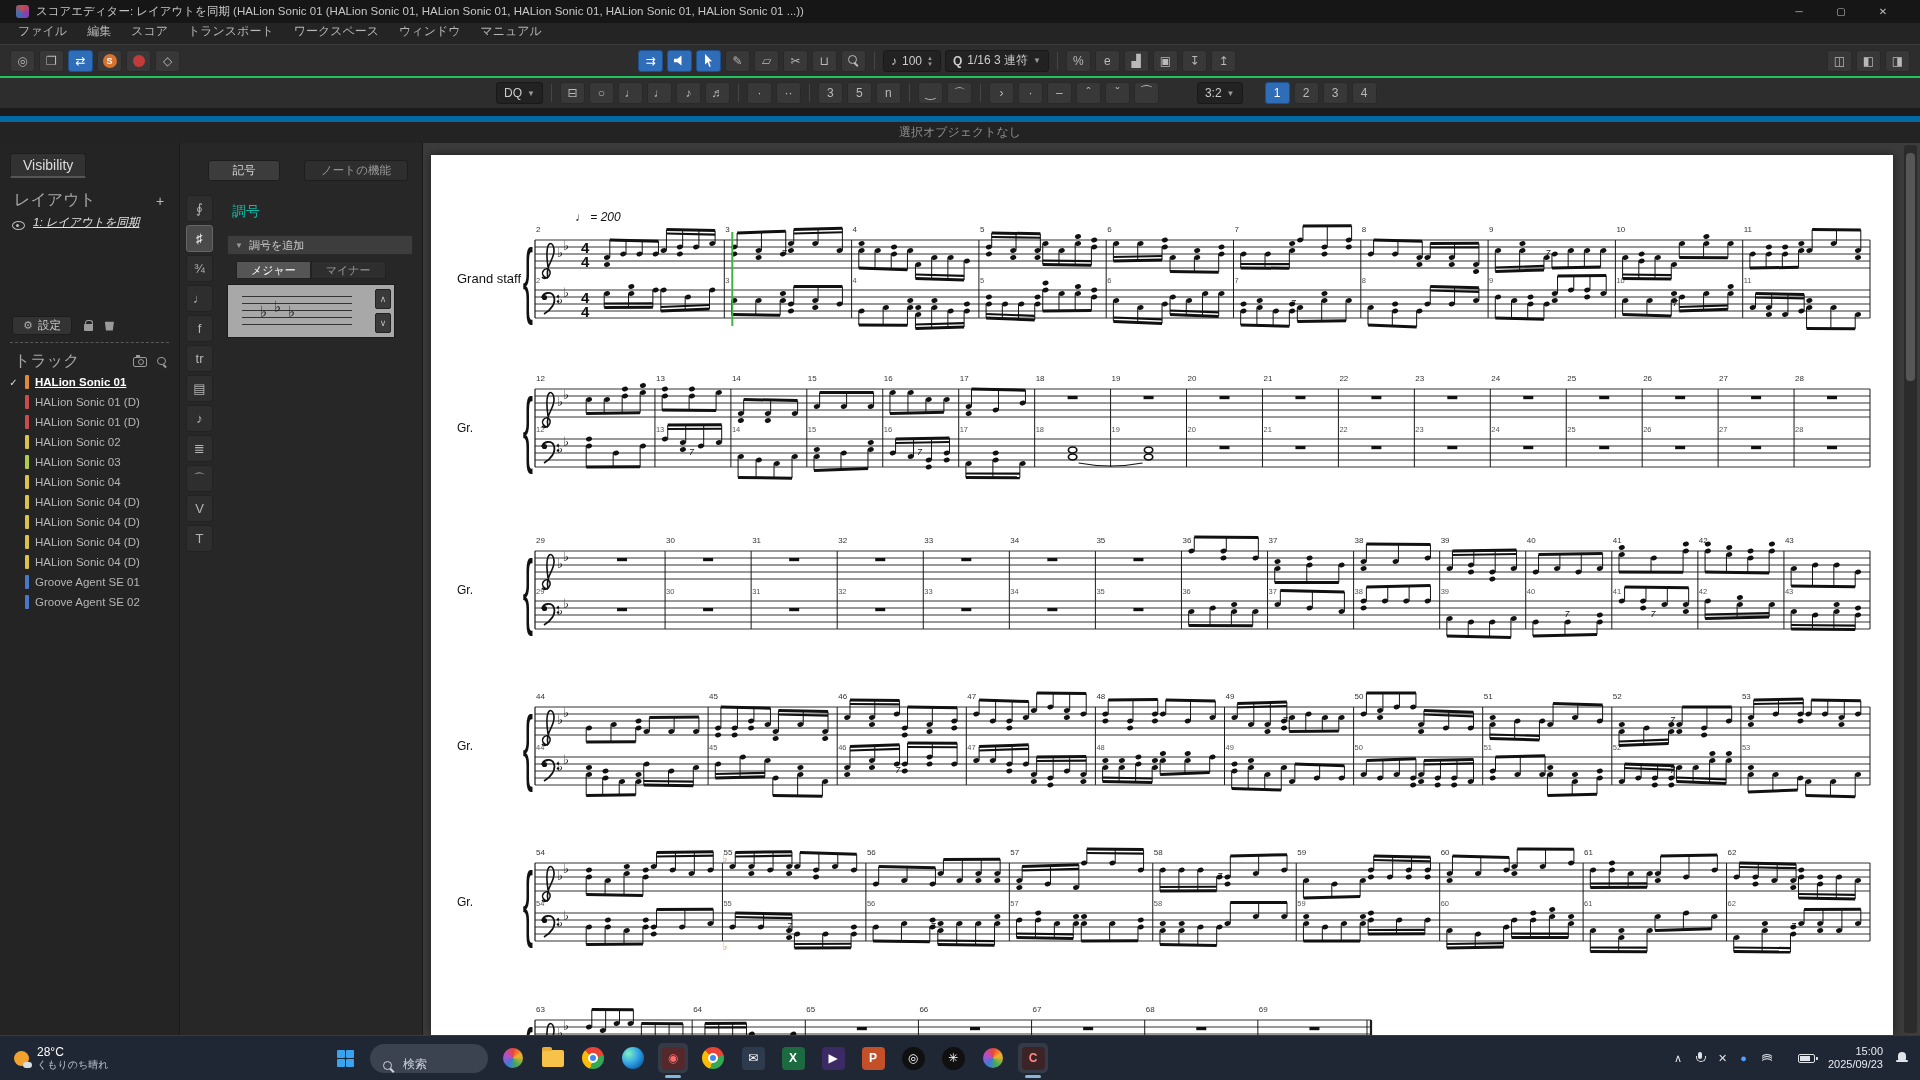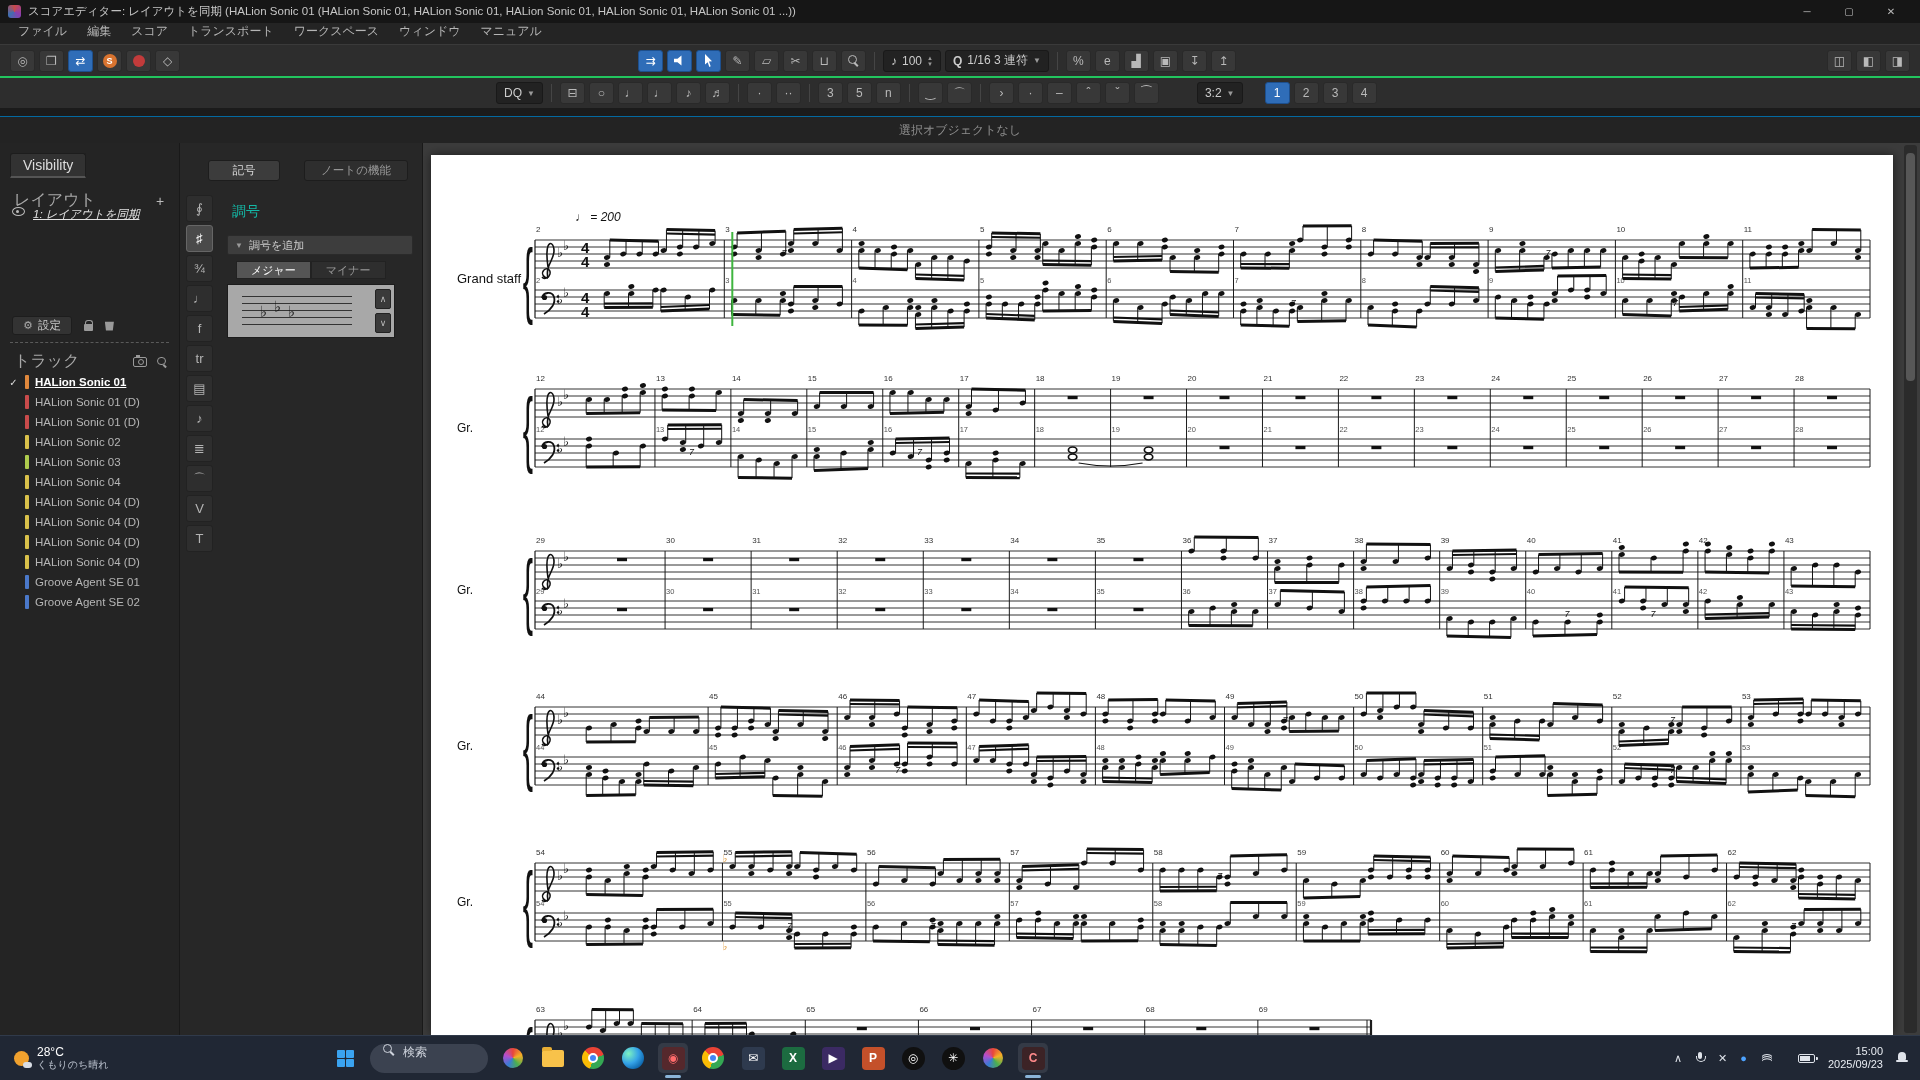--- a/index.html
+++ b/index.html
@@ -1,19 +1,19 @@
 <!DOCTYPE html>
 <html><head>
 <meta charset="utf-8">
 <style>
 *{margin:0;padding:0;box-sizing:border-box;font-family:"Liberation Sans","DejaVu Sans",sans-serif}
 html,body{width:1920px;height:1080px;overflow:hidden;background:#000}
 #app{position:absolute;inset:0;width:1920px;height:1080px;background:#1d1d1d}
 
-.titlebar{position:absolute;left:0;top:0;right:0;height:23px;background:#161616;display:flex;align-items:center;padding:0 8px;gap:7px}
+.titlebar{position:absolute;left:0;top:0;right:0;height:23px;background:#161616;display:flex;align-items:center;padding:0 16px;gap:7px}
 .app-ico{width:13px;height:13px;border-radius:3px;background:conic-gradient(#c84a4a,#8a3db0,#3d6fb0,#c84a4a)}
 .titlebar .title{color:#c6c6c6;font-size:11.5px;white-space:nowrap;overflow:hidden}
 .win-controls{margin-left:auto;display:flex}
 .win-controls span{width:42px;height:23px;display:flex;align-items:center;justify-content:center;color:#bdbdbd;font-size:10px}
 .menubar{position:absolute;top:23px;left:0;right:0;height:21px;background:#242424;display:flex;padding:0 8px}
 .menu-item{color:#b5b5b5;font-size:12px;padding:0 10px}
 
 .tbrow{position:absolute;left:0;right:0;background:#2d2d2d;display:flex;align-items:center;gap:4px;padding:0 10px}
 #tb1{top:44px;height:32px;border-top:1px solid #3a3a3a}
 #tb2{top:76px;height:32px;border-top:2px solid #22c55e}
@@ -28,32 +28,32 @@
 .stepcol{display:flex;flex-direction:column;line-height:6px;font-size:6px;color:#999}
 .spacer{height:1px}
 .rgroup{margin-left:auto;display:flex;gap:4px}
 .cursor-ico{width:10px;height:13px;background:currentColor;clip-path:polygon(15% 0,85% 55%,55% 58%,72% 95%,58% 100%,42% 64%,15% 80%)}
 .spk{width:11px;height:11px;background:currentColor;clip-path:polygon(0 35%,32% 35%,68% 5%,68% 95%,32% 65%,0 65%)}
 .mag{position:relative;width:12px;height:12px;display:inline-block}
 .mag::before{content:"";position:absolute;left:0;top:0;width:7px;height:7px;border:1.6px solid currentColor;border-radius:50%}
 .mag::after{content:"";position:absolute;left:7.5px;top:7.5px;width:5px;height:1.8px;background:currentColor;transform:rotate(45deg);transform-origin:0 0}
 
 .gapstrip{position:absolute;top:108px;height:8px;left:0;right:0;background:#1b1b1b}
-.infoline{position:absolute;top:116px;left:0;right:0;height:27px;background:#232323;border-top:1px solid #0369a1;display:flex;align-items:center;justify-content:center;color:#8f8f8f;font-size:12px}
+.infoline{position:absolute;top:116px;left:0;right:0;height:27px;background:#232323;border-top:6px solid #0369a1;display:flex;align-items:center;justify-content:center;color:#8f8f8f;font-size:12px}
 
 .main{position:absolute;top:143px;left:0;right:0;bottom:45px;background:#3c3c3c;display:flex}
 .vis-panel{width:180px;background:#242424;position:relative;border-right:1px solid #191919;flex:none}
 .sym-panel{width:243px;background:#272727;position:relative;border-right:1px solid #191919;flex:none}
 .score-wrap{flex:1;position:relative;background:#3c3c3c;overflow:hidden}
 
 .vis-tab{position:absolute;left:10px;top:10px;padding:3px 12px;background:#323232;border:1px solid #1d1d1d;border-bottom:2px solid #555;color:#ddd;font-size:14px;border-radius:3px 3px 0 0}
 .vp-title{color:#a9a9a9;font-size:16px}
 .vp-layout-head{position:absolute;left:14px;right:10px;top:47px;display:flex;align-items:center}
 .vp-plus{margin-left:auto;color:#bbb;font-size:14px;width:18px;text-align:center}
-.vp-layout-item{position:absolute;left:12px;top:64px;display:flex;align-items:flex-start;gap:8px}
+.vp-layout-item{position:absolute;left:12px;top:72px;display:flex;align-items:flex-end;gap:8px}
 .eye-icon{width:13px;height:9px;border:1.4px solid #bbb;border-radius:50%;position:relative}
 .eye-icon::after{content:"";position:absolute;left:3.2px;top:1.7px;width:3.2px;height:3.2px;border-radius:50%;background:#bbb}
 .vp-item-label{color:#e2e2e2;font-size:11.5px;font-style:italic;text-decoration:underline}
 .vp-settings{position:absolute;left:12px;top:173px;right:10px;display:flex;align-items:center;gap:12px}
 .vp-set-btn{display:flex;align-items:center;gap:5px;background:#333;border:1px solid #1d1d1d;border-radius:3px;height:19px;padding:0 10px;color:#c9c9c9;font-size:11.5px}
 .vp-set-btn i{font-style:normal;font-size:11px;color:#aaa}
 .lock-icon{width:9px;height:7px;background:#9a9a9a;border-radius:1px;position:relative;margin-top:4px}
 .lock-icon::before{content:"";position:absolute;left:1.2px;top:-4.2px;width:6px;height:5px;border:1.4px solid #9a9a9a;border-bottom:none;border-radius:3px 3px 0 0}
 .trash-icon{width:9px;height:10px;background:#9a9a9a;clip-path:polygon(0 12%,100% 12%,88% 100%,12% 100%)}
 .vp-divider{position:absolute;left:10px;right:10px;top:199px;border-bottom:1px dashed #5a5a5a}
@@ -96,21 +96,21 @@
 .taskbar{position:absolute;left:0;right:0;bottom:0;height:45px;background:#202734;border-top:1px solid #303a4a;display:flex;align-items:center;color:#e8ecf2}
 .weather{display:flex;align-items:center;gap:8px;padding:0 14px;width:200px;flex:none}
 .sun-ico{width:15px;height:15px;border-radius:50%;background:#f0a12e;position:relative;flex:none}
 .sun-ico::after{content:"";position:absolute;right:-3px;bottom:-2px;width:9px;height:6px;border-radius:4px;background:#d8dde4}
 .weather .wtemp{font-size:12px;color:#fff;line-height:13px}
 .weather .wdesc{font-size:10px;color:#b9c0cc;line-height:12px}
 .tk-center{display:flex;align-items:center;gap:10px;margin-left:130px}
 .start-ico{width:30px;height:30px;display:flex;align-items:center;justify-content:center;border-radius:4px}
 .start-grid{width:17px;height:17px;display:grid;grid-template-columns:8px 8px;grid-template-rows:8px 8px;gap:1.4px}
 .start-grid i{background:#3aa3f0;border-radius:1px}
-.tk-search{height:29px;min-width:118px;border-radius:15px;background:#3b4250;display:flex;align-items:flex-start;gap:8px;padding:0 13px;color:#cfd4dd;font-size:12px}
+.tk-search{height:29px;min-width:118px;border-radius:15px;background:#3b4250;display:flex;align-items:flex-end;gap:8px;padding:0 13px;color:#cfd4dd;font-size:12px}
 .tk-tile{width:30px;height:30px;border-radius:5px;display:flex;align-items:center;justify-content:center;font-size:14px;color:#fff;position:relative;flex:none}
 .tk-tile.active{background:rgba(255,255,255,.09)}
 .tk-tile .ul{position:absolute;bottom:-5px;left:7px;width:16px;height:3px;border-radius:2px;background:#8ab4d8}
 .folder-ico{width:22px;height:17px;background:#f8c24a;border-radius:2px;position:relative}
 .folder-ico::before{content:"";position:absolute;left:0;top:-3px;width:10px;height:4px;background:#e8ae34;border-radius:2px 2px 0 0}
 .chrome-outer{width:22px;height:22px;border-radius:50%;background:conic-gradient(from -45deg,#ea4335 0 120deg,#34a853 120deg 240deg,#fbbc05 240deg 360deg);display:flex;align-items:center;justify-content:center}
 .chrome-core{width:10px;height:10px;border-radius:50%;background:#4285f4;border:2px solid #fff}
 .edge-ico{width:22px;height:22px;border-radius:50%;background:radial-gradient(circle at 30% 30%,#7df2c0,#35a3e8 45%,#0b62a8 80%)}
 .grad-circle{width:20px;height:20px;border-radius:50%;background:conic-gradient(#e8453c,#f5b026,#4bae4f,#3a7bd5,#b34fd0,#e8453c)}
 .dark-circle{width:23px;height:23px;border-radius:50%;background:#101010;display:flex;align-items:center;justify-content:center;font-size:12px;color:#fff}

